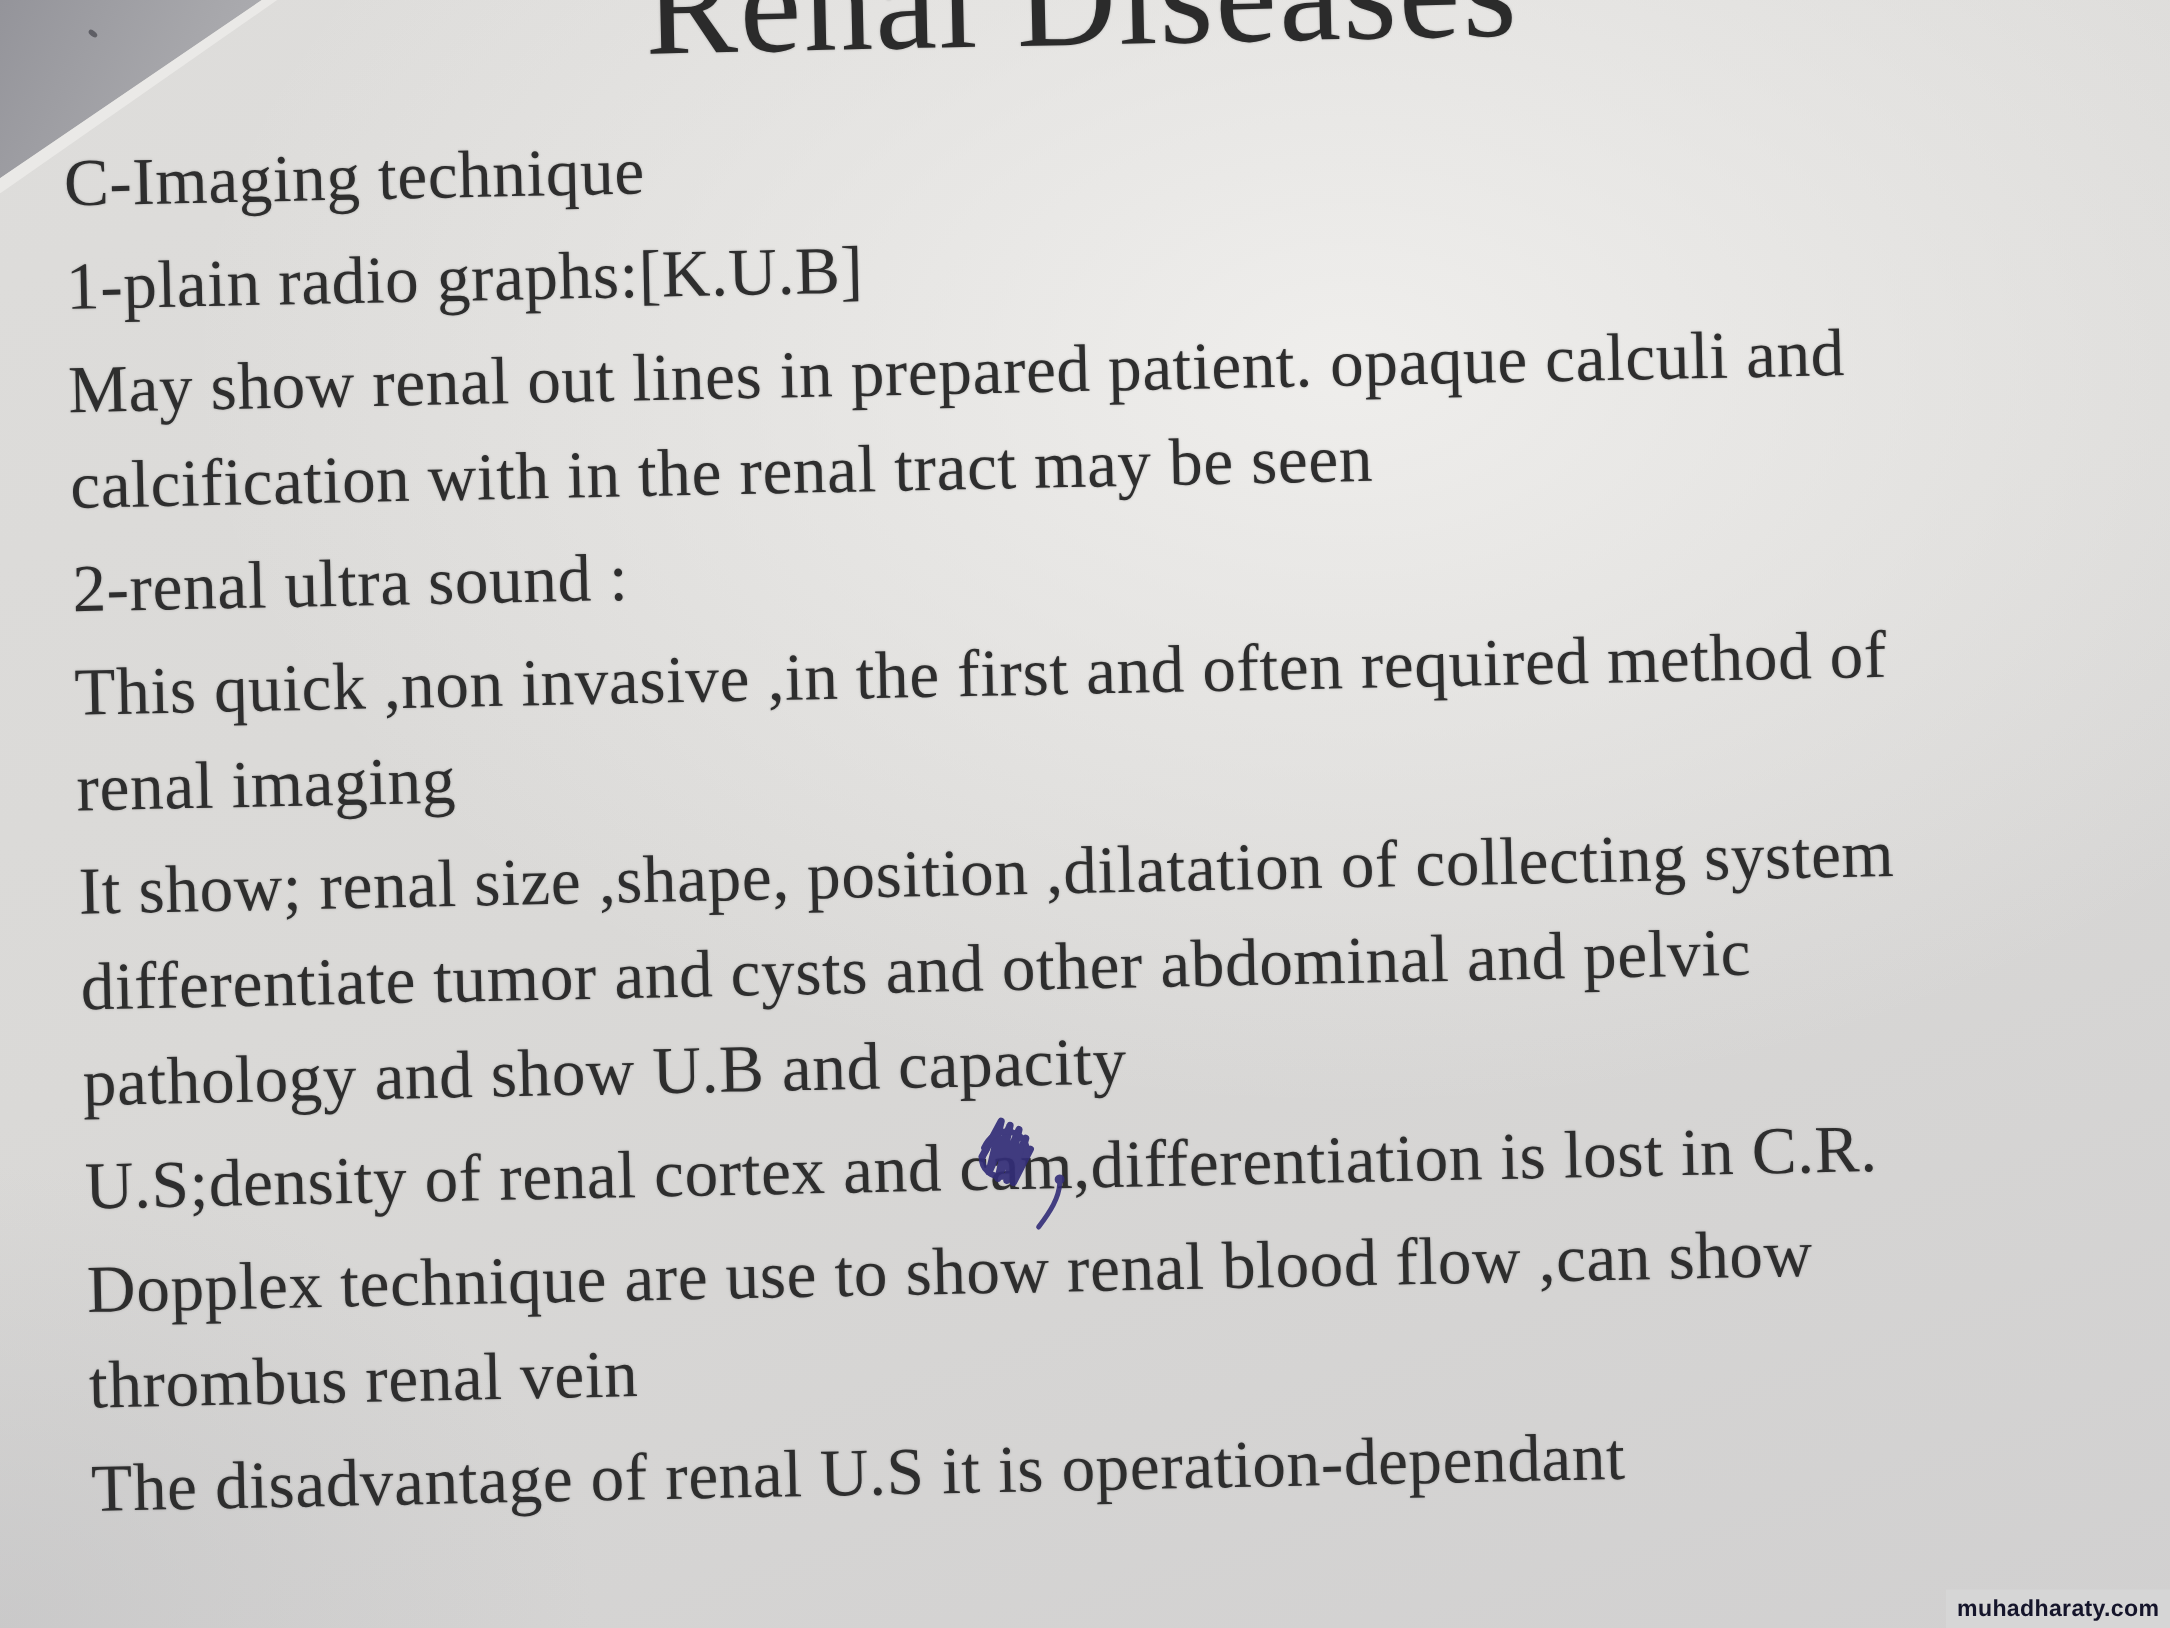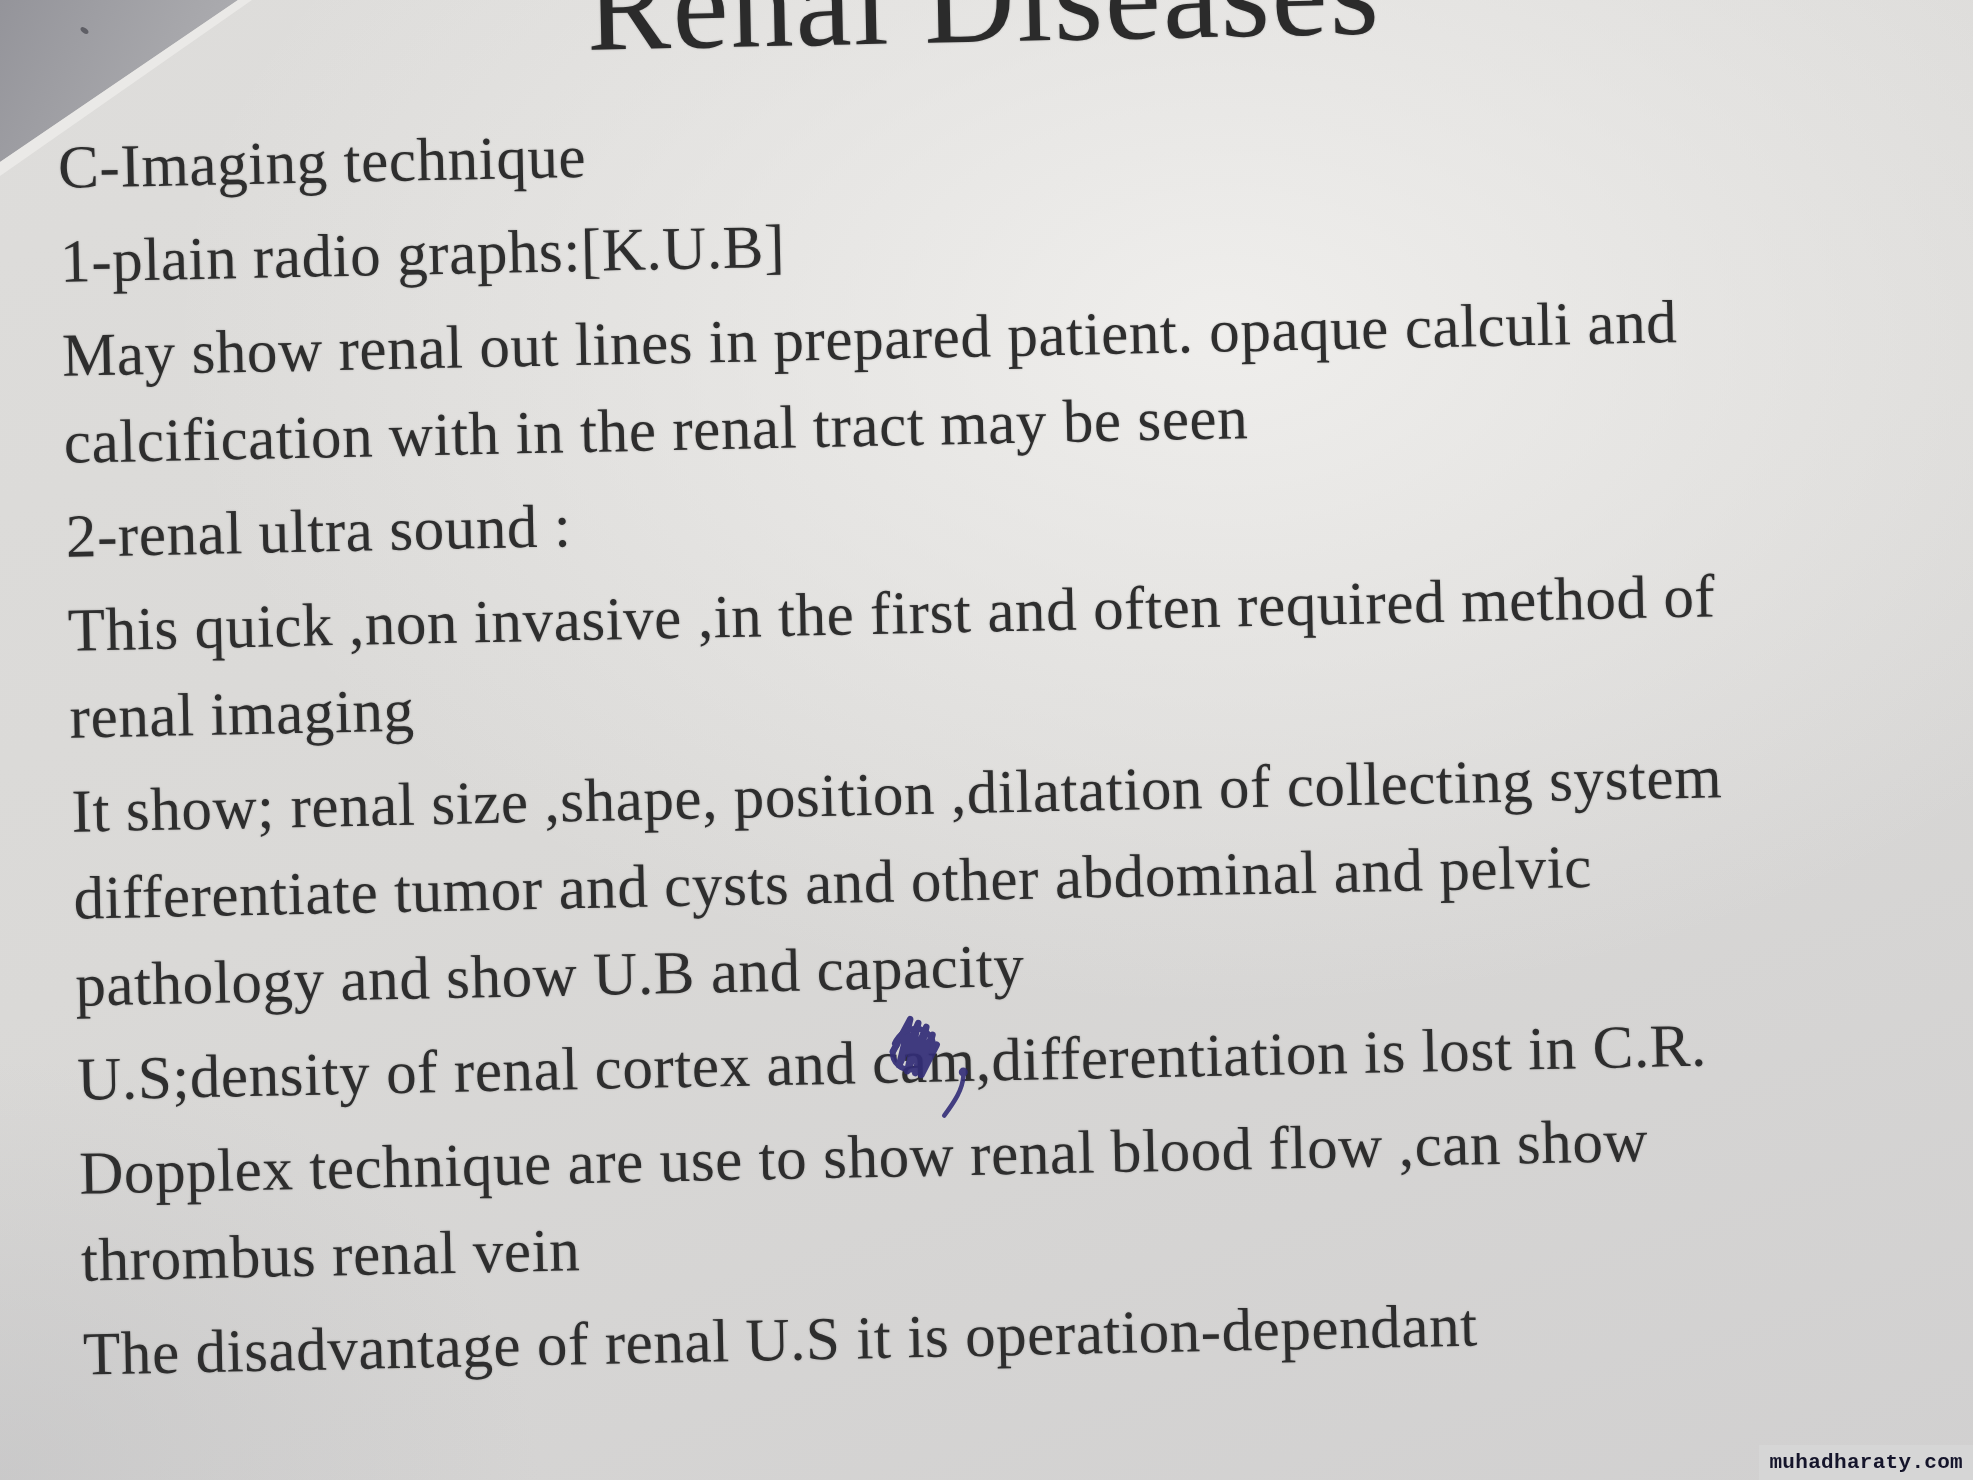--- a/index.html
+++ b/index.html
@@ -93,21 +93,21 @@
 
   .watermark {
     position: absolute; right: 0; bottom: 0;
     min-width: 168px; height: 35px;
     padding: 0 10px;
     background: #d6d6d6;
     display: flex; align-items: center; justify-content: center;
     z-index: 5;
   }
   .watermark span {
-    font-family: Liberation Mono, monospace;
+    font-family: Liberation Sans, sans-serif;
     font-weight: bold;
     font-size: 21px;
     color: #15152b;
     letter-spacing: 0.3px;
   }
 </style>
 </head>
 <body>
 
 <div class="photo">

